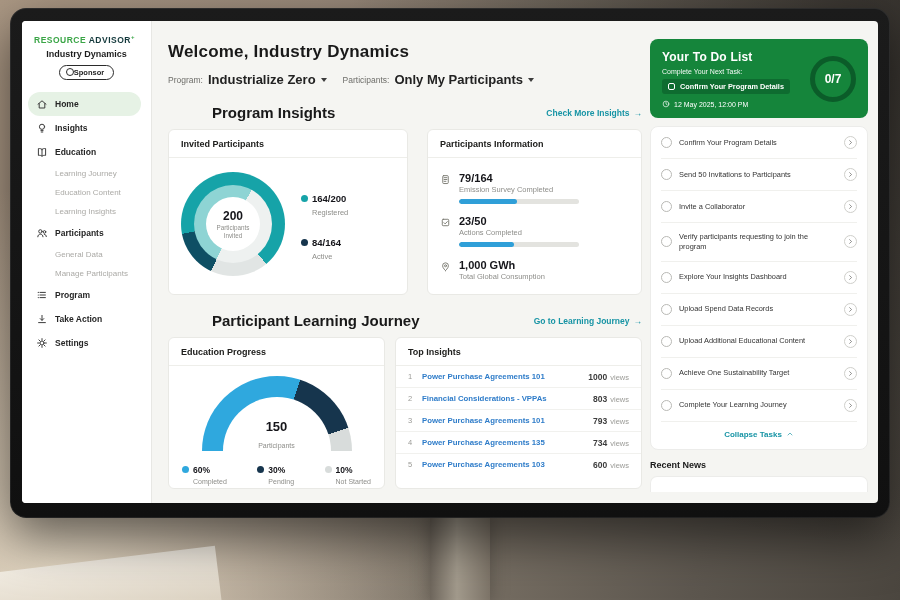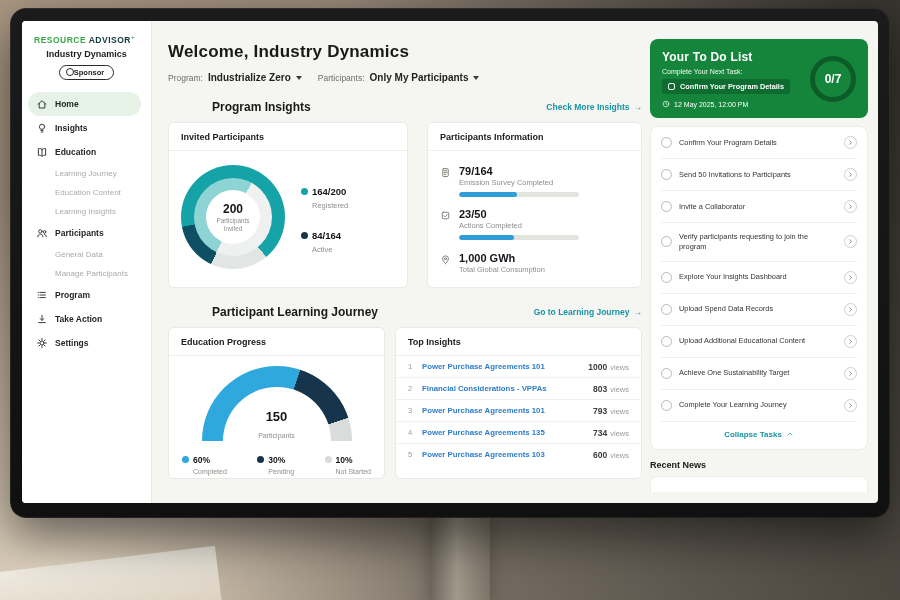--- a/index.html
+++ b/index.html
@@ -41,24 +41,24 @@
   .nav-item.active { margin:0 10px 0 6px; padding-left:8px; border-radius:12px; background:#e6f2e5; }
   .nav-ic { width:12px; height:12px; display:inline-flex; color:#3c3c3c; flex-shrink:0; }
   .nav-ic svg { width:12px; height:12px; }
 
   
   .main { position:absolute; left:146px; top:0; width:474px; }
   h1 { margin:21px 0 0; font-size:17px; font-weight:bold; color:#191919; letter-spacing:.2px; }
   .filters { display:flex; align-items:center; margin-top:10px; font-size:8.5px; }
   .flabel { color:#6e6e6a; margin-right:5px; }
   .fselect { display:flex; align-items:center; gap:5px; font-weight:bold; color:#222; background:none; border:none;
-    font-family:inherit; font-size:10px; padding:0; margin-right:16px; cursor:pointer; }
+    font-family:inherit; font-size:13px; padding:0; margin-right:16px; cursor:pointer; }
   .caret { width:0; height:0; border-left:3px solid transparent; border-right:3px solid transparent; border-top:4px solid #3c3c3c; }
   .sec-head { display:flex; align-items:center; justify-content:space-between; margin-top:17px; }
-  .sec-title { font-size:12px; font-weight:bold; color:#191919;padding-left:44px; }
+  .sec-title { font-size:15px; font-weight:bold; color:#191919;padding-left:44px; }
   .sec-link { font-size:8.5px; font-weight:bold; color:#1794a5; display:flex; gap:4px; align-items:center; cursor:pointer; }
   .row { display:flex; margin-top:8px; }
   .card { background:#fff; border:1px solid #e9e9e5; border-radius:6px; overflow:hidden; }
   .card-title { font-size:9px; font-weight:bold; color:#20201e; padding:9px 12px 8px; border-bottom:1px solid #eeeeea; }
 
   
   .card-invited { width:240px; height:166px; }
   .donut-wrap { display:flex; align-items:center; padding:14px 8px 10px 12px; }
   .donut { position:relative; width:104px; height:104px; border-radius:50%; flex-shrink:0;
     background:conic-gradient(from 205deg, #0e4f64 0 15%, #16a3a8 15% 82%, #e1e5e4 82% 100%); }

